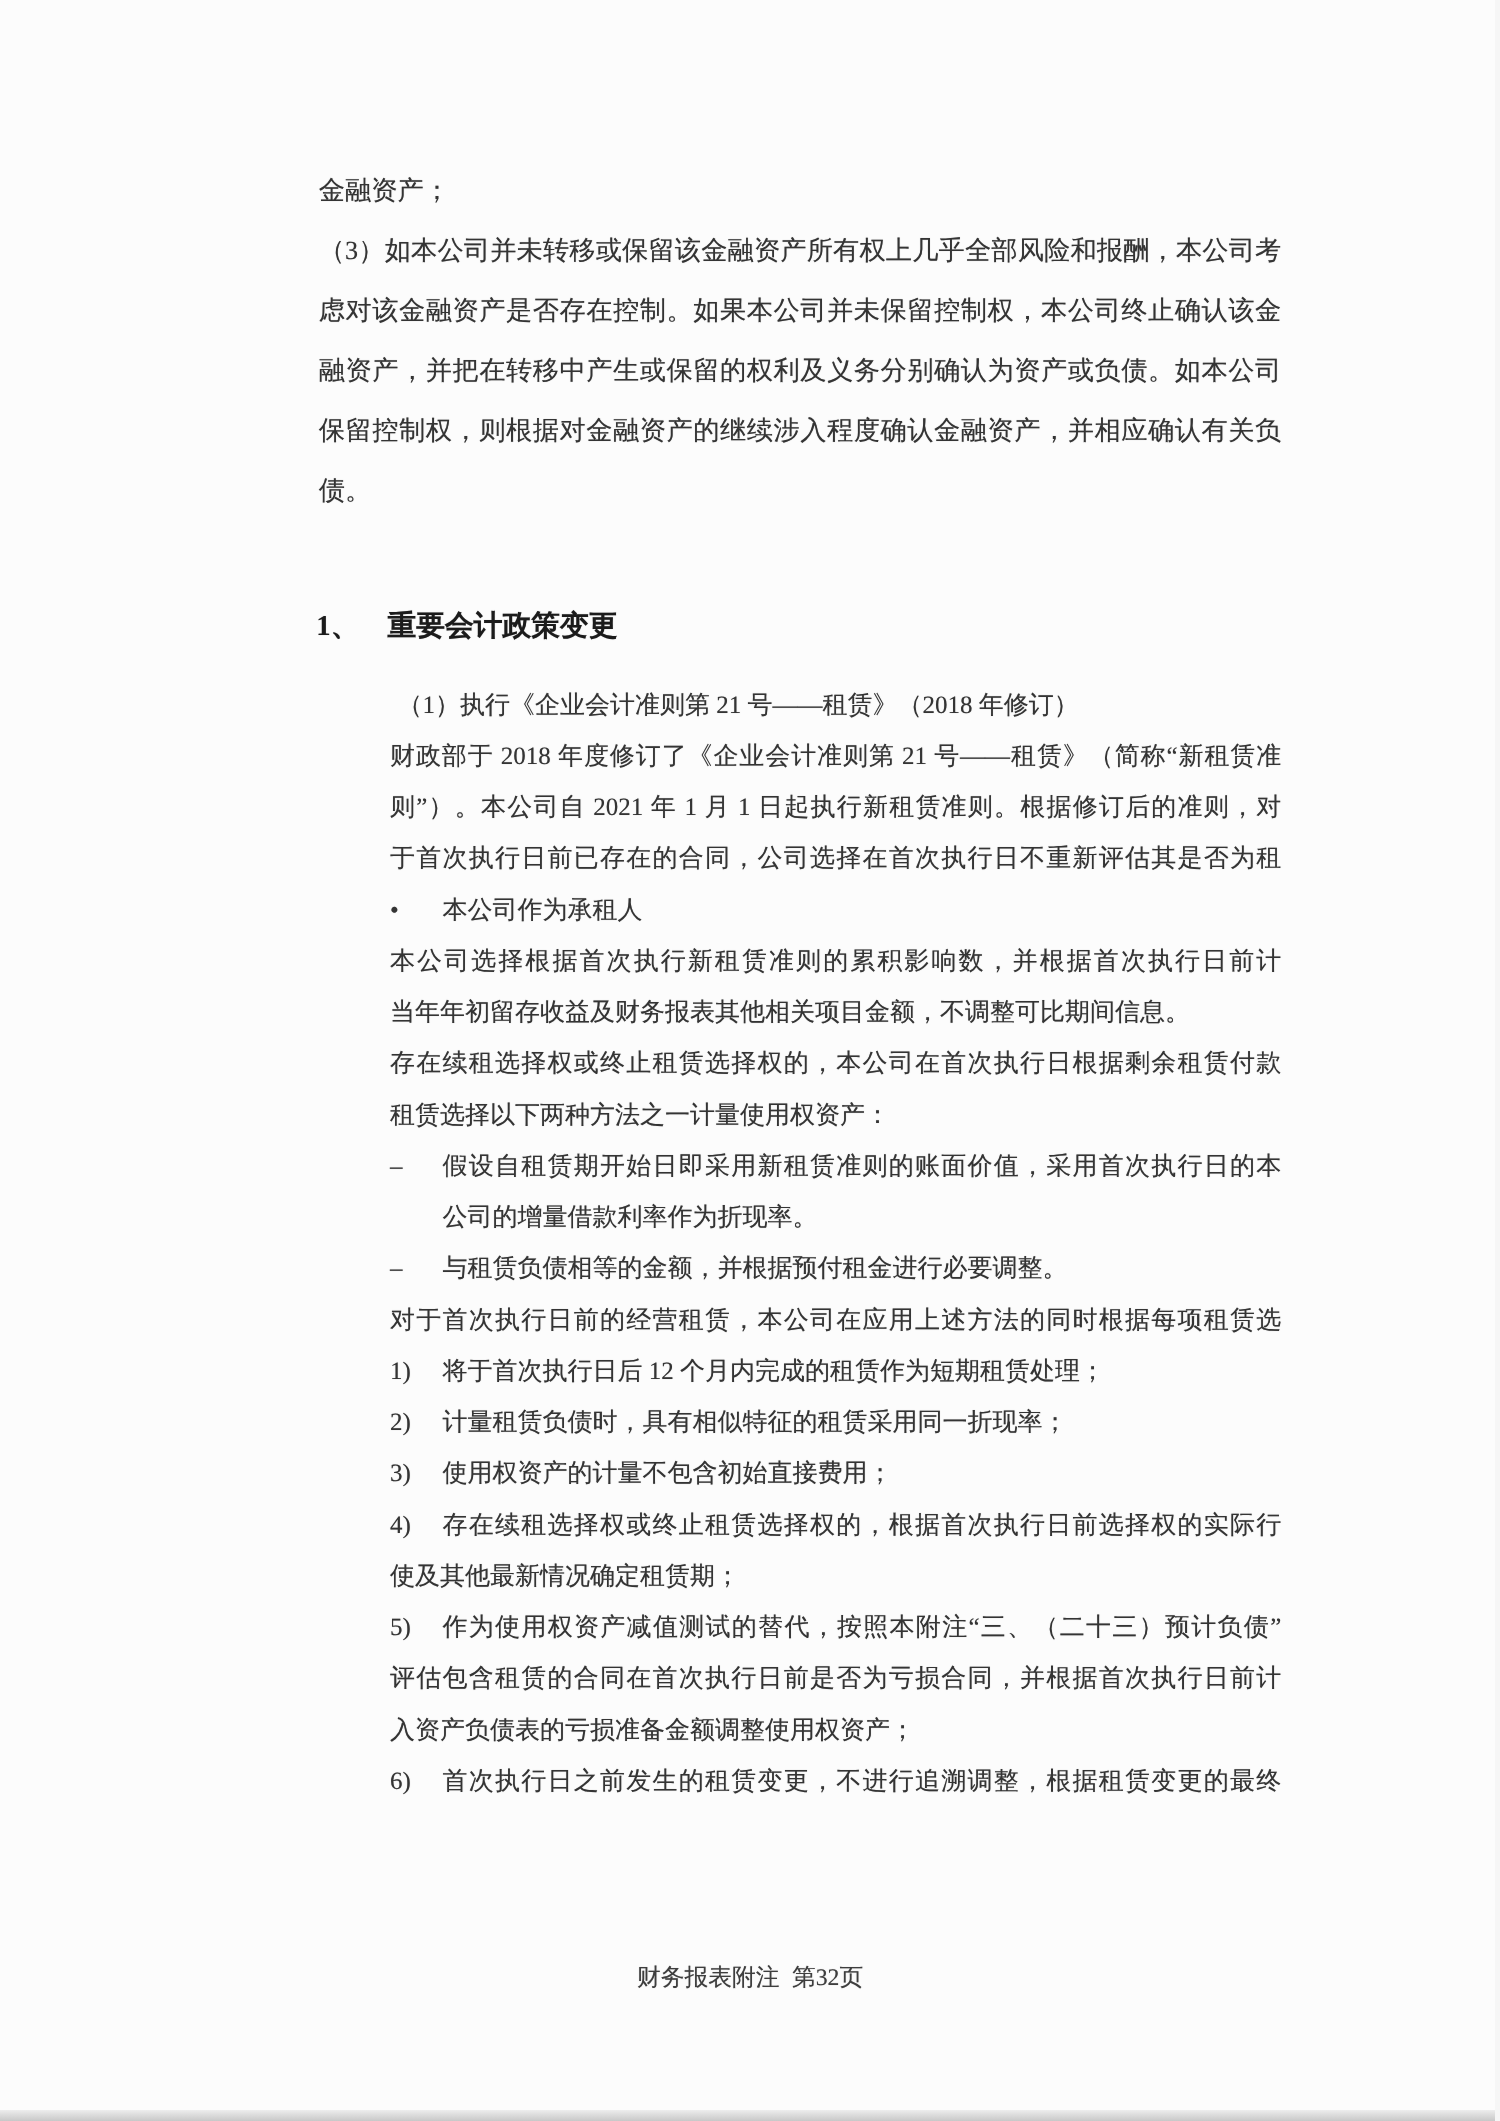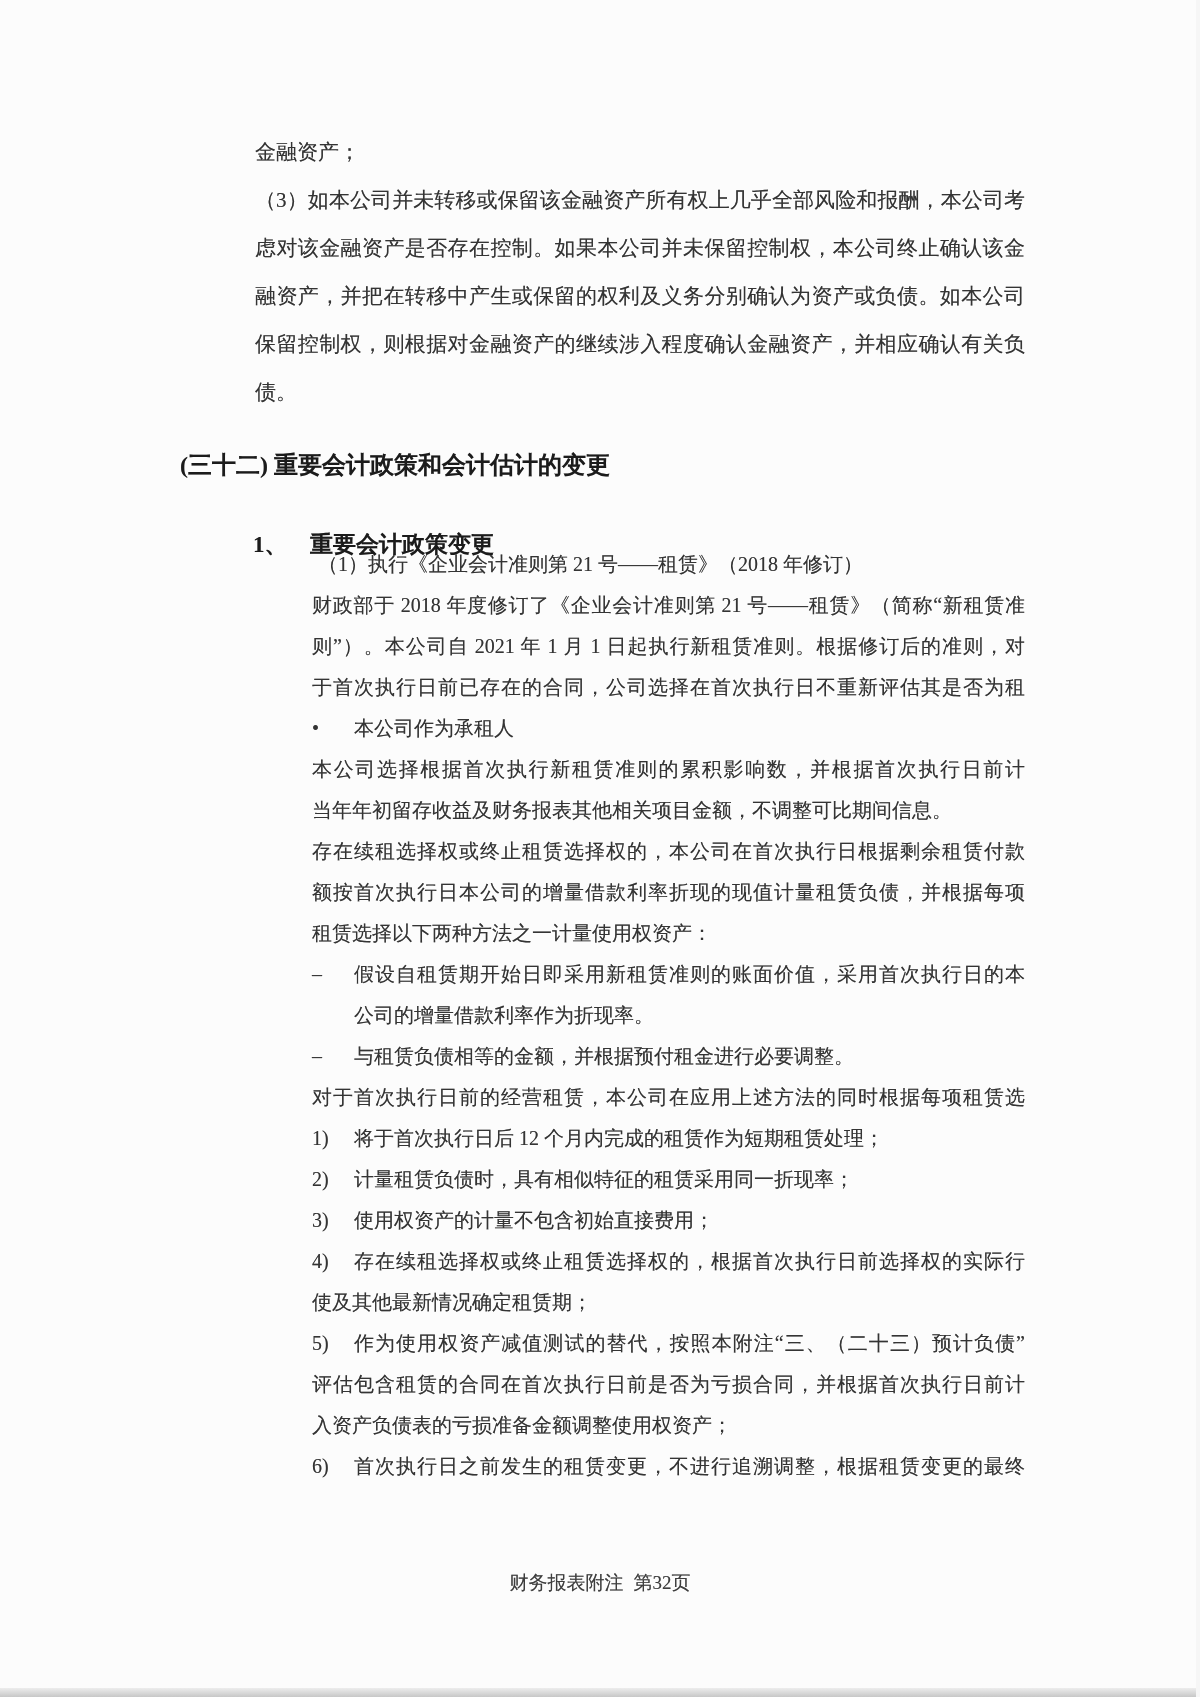--- a/index.html
+++ b/index.html
@@ -23,21 +23,20 @@
   
   .heading {
     position:absolute; left:180px; top:448px;
     font-size:24px; line-height:34px; font-weight:bold; color:#1b1b1b;
     white-space:nowrap;
   }
   .subheading {
     position:absolute; left:253px; top:484px;
     font-size:23px; line-height:34px; font-weight:bold; color:#1b1b1b;
     white-space:nowrap;
-    margin-top:44px;
   }
   .subnum { display:inline-block; width:57px; }
   
   .bodyB { position:absolute; left:312px; top:544px; width:713px; }
   .bodyB .ln {
     height:41px; line-height:41px; font-size:20px;
     white-space:nowrap; overflow:visible;
   }
   .jst { text-align:justify; text-align-last:justify; }
   .ind { padding-left:6px; }
@@ -65,41 +64,39 @@
 
   <div class="blockA">
     <div class="ln">金融资产；</div>
     <div class="ln jst">（3）如本公司并未转移或保留该金融资产所有权上几乎全部风险和报酬，本公司考</div>
     <div class="ln jst">虑对该金融资产是否存在控制。如果本公司并未保留控制权，本公司终止确认该金</div>
     <div class="ln jst">融资产，并把在转移中产生或保留的权利及义务分别确认为资产或负债。如本公司</div>
     <div class="ln jst">保留控制权，则根据对金融资产的继续涉入程度确认金融资产，并相应确认有关负</div>
     <div class="ln">债。</div>
   </div>
 
-  <div class="heading">(三十二) 重要会计政策和会计估计的变更</div>
 
   <div class="subheading">
     <span class="subnum">1、</span><span>重要会计政策变更</span>
   </div>
 
   <div class="bodyB">
     <div class="ln ind">（1）执行《企业会计准则第 21 号——租赁》（2018 年修订）</div>
     <div class="ln jst">财政部于 2018 年度修订了《企业会计准则第 21 号——租赁》（简称“新租赁准</div>
     <div class="ln jst">则”）。本公司自 2021 年 1 月 1 日起执行新租赁准则。根据修订后的准则，对</div>
     <div class="ln jst">于首次执行日前已存在的合同，公司选择在首次执行日不重新评估其是否为租</div>
 
     <div class="ln item">
       <span class="marker">•</span>
       <span class="itext">本公司作为承租人</span>
     </div>
 
     <div class="ln jst">本公司选择根据首次执行新租赁准则的累积影响数，并根据首次执行日前计</div>
     <div class="ln">当年年初留存收益及财务报表其他相关项目金额，不调整可比期间信息。</div>
     <div class="ln jst">存在续租选择权或终止租赁选择权的，本公司在首次执行日根据剩余租赁付款</div>
-    <div class="ln jst">额按首次执行日本公司的增量借款利率折现的现值计量租赁负债，并根据每项</div>
     <div class="ln">租赁选择以下两种方法之一计量使用权资产：</div>
 
     <div class="ln item">
       <span class="marker">–</span>
       <span class="itext jst">假设自租赁期开始日即采用新租赁准则的账面价值，采用首次执行日的本</span>
     </div>
     <div class="ln cont">公司的增量借款利率作为折现率。</div>
     <div class="ln item">
       <span class="marker">–</span>
       <span class="itext">与租赁负债相等的金额，并根据预付租金进行必要调整。</span>

